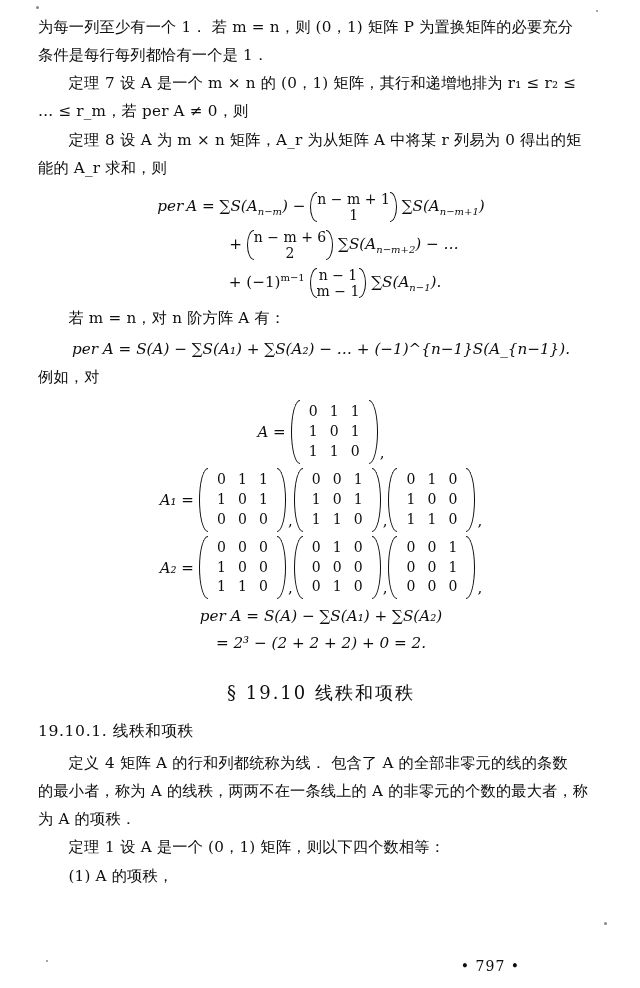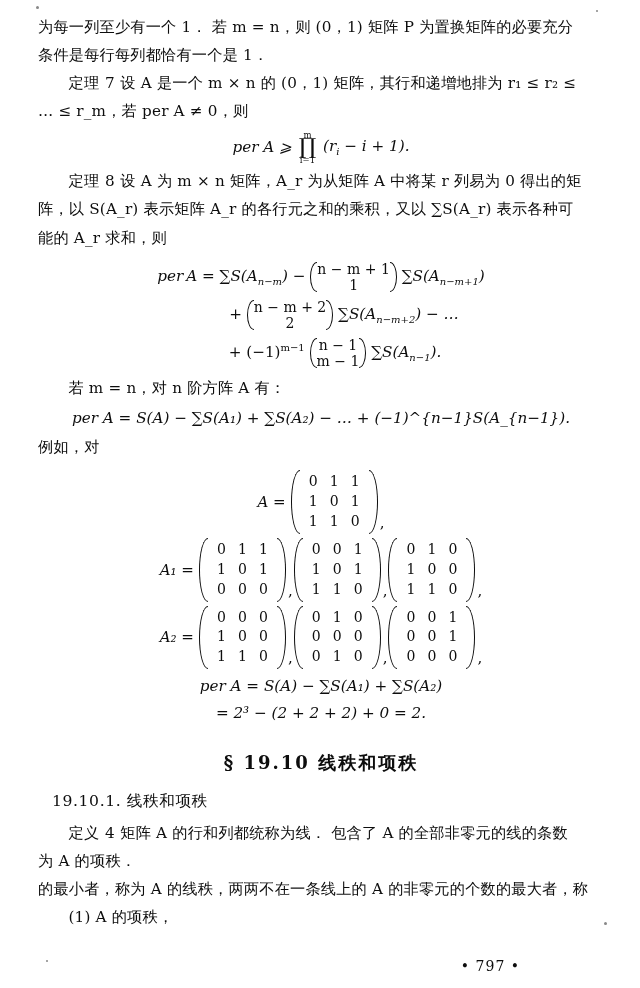--- a/index.html
+++ b/index.html
@@ -152,30 +152,30 @@
     font-size: 14px;
   }
   .comma {
     align-self: flex-end;
     padding-bottom: 2px;
     padding-left: 1px;
     font-size: 15px;
   }
   .section-title {
     text-align: center;
-    font-weight: bold;
+    font-weight: normal;
     font-size: 18px;
     letter-spacing: 2px;
     margin: 26px 0 16px 0;
   }
   .subsection {
     font-size: 15.6px;
     font-weight: normal;
     letter-spacing: 0.6px;
-    margin: 0 0 8px 14px;
+    margin: 0 0 8px 0;
   }
   .pagenum {
     position: absolute;
     right: 56px;
     bottom: 14px;
     font-size: 14px;
     letter-spacing: 1px;
   }
   .speck {
     position: absolute;
@@ -198,52 +198,42 @@
 
     <div class="para">为每一列至少有一个 1．  若 m = n，则 (0，1) 矩阵 P 为置换矩阵的必要充分</div>
     <div class="para">条件是每行每列都恰有一个是 1．</div>
 
     <div class="para indent">
       <span class="bold">定理 7</span>
       <span>设 A 是一个 m × n 的 (0，1) 矩阵，其行和递增地排为 r₁ ≤ r₂ ≤</span>
     </div>
     <div class="para">… ≤ r_m，若 per A ≠ 0，则</div>
 
-    <div class="formula">
-      <span class="mathit">per A ⩾</span>
-      <span class="bigop">
-        <span class="lim-top">m</span>
-        <span class="sym">∏</span>
-        <span class="lim-bot">i=1</span>
-      </span>
-      <span class="mathit">(<span class="mathit">r</span><span class="sub">i</span> − <span class="mathit">i</span> + 1).</span>
-    </div>
 
     <div class="para indent">
       <span class="bold">定理 8</span>
       <span>设 A 为 m × n 矩阵，A_r 为从矩阵 A 中将某 r 列易为 0 得出的矩</span>
     </div>
-    <div class="para">阵，以 S(A_r) 表示矩阵 A_r 的各行元之和的乘积，又以 ∑S(A_r) 表示各种可</div>
     <div class="para">能的 A_r 求和，则</div>
 
     <div class="formula" style="margin-top:10px;">
       <span class="mathit">per<span style="padding-left:3px;">A</span> =</span>
       <span class="mathit">∑<span style="letter-spacing:0;">S</span>(<span class="mathit">A</span><span class="sub">n−m</span>)</span>
       <span>−</span>
       <span class="binom">
         <span>n − m + 1</span><br>
         <span>1</span>
       </span>
       <span class="mathit">∑S(<span class="mathit">A</span><span class="sub">n−m+1</span>)</span>
     </div>
 
     <div class="formula" style="margin-left:46px;">
       <span>+</span>
       <span class="binom">
-        <span>n − m + 2</span><br>
+        <span>n − m + 6</span><br>
         <span>2</span>
       </span>
       <span class="mathit">∑S(<span class="mathit">A</span><span class="sub">n−m+2</span>) − …</span>
     </div>
 
     <div class="formula" style="margin-left:28px;">
       <span>+ (−1)<span class="sup">m−1</span></span>
       <span class="binom">
         <span>n − 1</span><br>
         <span>m − 1</span>
@@ -427,21 +417,25 @@
     <div class="formula" style="font-style:italic; margin-top:0;">= 2³ − (2 + 2 + 2) + 0 = 2.</div>
 
     <div class="section-title">§ 19.10   线秩和项秩</div>
 
     <div class="subsection">19.10.1. 线秩和项秩</div>
 
     <div class="para indent">
       <span class="bold">定义 4</span>
       <span>矩阵 A 的行和列都统称为线．  包含了 A 的全部非零元的线的条数</span>
     </div>
+    <div class="para">的最小者，称为 A 的线秩，两两不在一条线上的 A 的非零元的个数的最大者，称</div>
     <div class="para">为 A 的项秩．</div>
-    <div class="para">的最小者，称为 A 的线秩，两两不在一条线上的 A 的非零元的个数的最大者，称</div>
-
+
+    <div class="para indent">
+      <span class="bold">定理 1</span>
+      <span>设 A 是一个 (0，1) 矩阵，则以下四个数相等：</span>
+    </div>
     <div class="para indent">(1) A 的项秩，</div>
 
   </div>
 
   <div class="pagenum">• 797 •</div>
 </div>
 
 </body></html>

